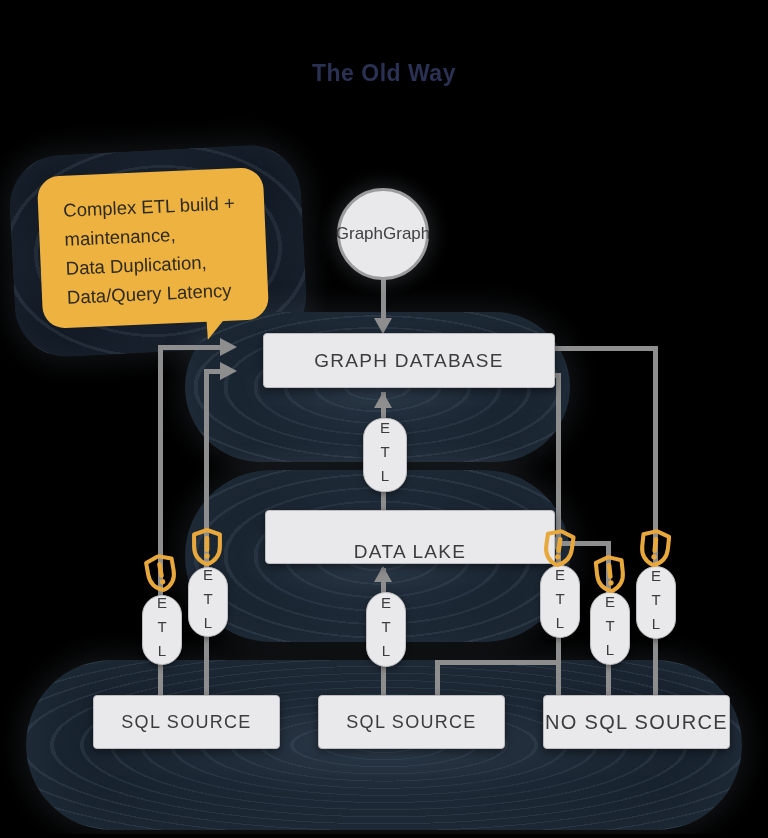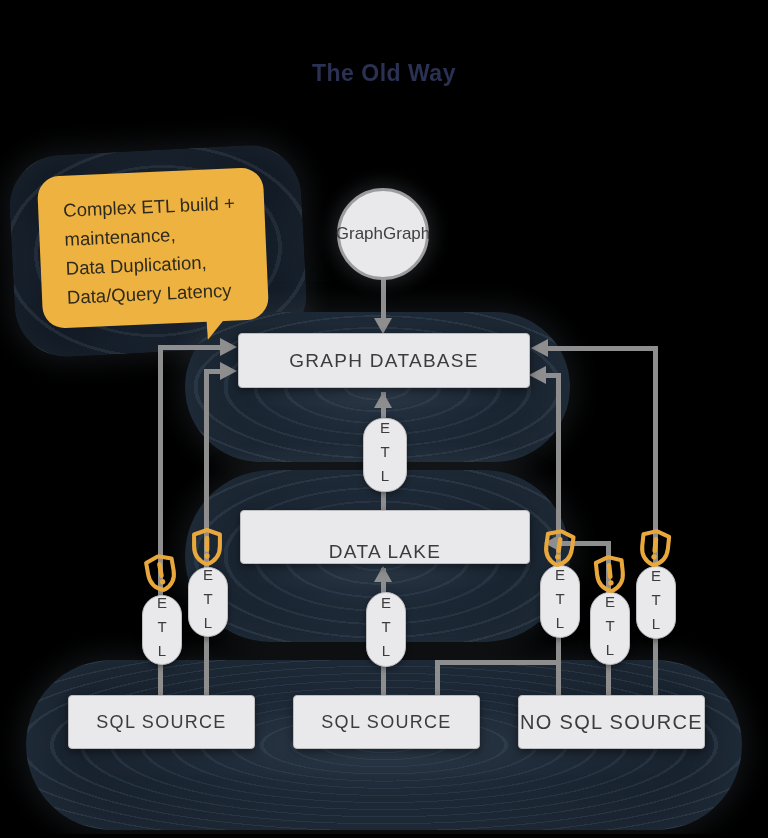--- a/index.html
+++ b/index.html
@@ -22,21 +22,21 @@
   .ah-right{border-top:9px solid transparent;border-bottom:9px solid transparent;border-left:17px solid #8E8E8E;}
   .ah-left{border-top:9px solid transparent;border-bottom:9px solid transparent;border-right:17px solid #8E8E8E;}
   .ah-up{border-left:9px solid transparent;border-right:9px solid transparent;border-bottom:16px solid #8E8E8E;}
   .ah-down{border-left:9px solid transparent;border-right:9px solid transparent;border-top:16px solid #8E8E8E;}
   
   .node{
     position:absolute;background:#E9E9EB;border:1px solid #BDBDBF;color:#3C3C3C;
     display:flex;align-items:center;justify-content:center;
     box-shadow:0 3px 9px rgba(0,0,0,0.45);
   }
-  .big-node{border-radius:4px;font-size:19px;letter-spacing:1.3px;}
+  .big-node{border-radius:4px;font-size:19px;letter-spacing:1.3px;margin-left:25px;}
   .circle-node{
     border-radius:50%;border:3px solid #9C9C9E;font-size:17px;line-height:24px;
     text-align:center;color:#404040;box-shadow:0 0 18px 5px rgba(200,212,224,0.14);
   }
   .pill{
     border-radius:20px;font-size:15px;color:#3C3C3C;
     writing-mode:vertical-lr;text-orientation:upright;letter-spacing:7px;
     box-shadow:0 2px 6px rgba(0,0,0,0.4);
   }
   

